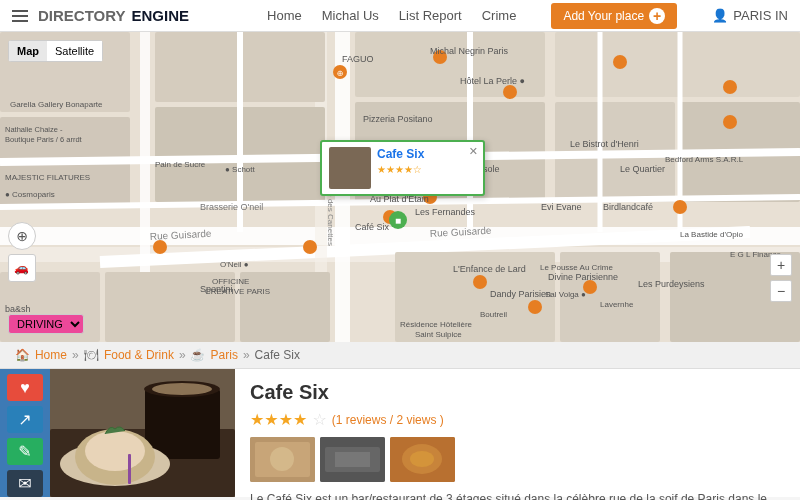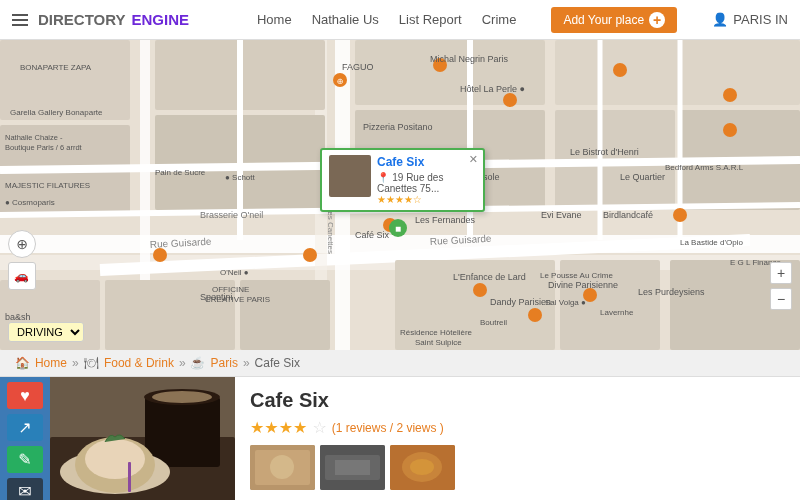--- a/index.html
+++ b/index.html
@@ -2,38 +2,38 @@
 <html><head>
   <meta charset="utf-8">
   <style>
     * { margin: 0; padding: 0; box-sizing: border-box; }
     body { font-family: Arial, sans-serif; width: 800px; height: 500px; overflow: hidden; background: #f5f5f5; }
 
     
     .header {
       display: flex;
       align-items: center;
-      height: 40px;
+      height: 32px;
       background: #fff;
       border-bottom: 1px solid #ddd;
       padding: 0 12px;
       position: relative;
       z-index: 100;
     }
     .header-logo {
       font-size: 15px;
       font-weight: bold;
       color: #333;
       margin-right: auto;
       display: flex;
       align-items: center;
       gap: 6px;
     }
     .header-logo span.dir { color: #666; }
-    .header-logo span.engine { color: #6d28d9; }
+    .header-logo span.engine { color: #0f172a; }
     .hamburger { margin-right: 10px; cursor: pointer; display: flex; flex-direction: column; gap: 3px; }
     .hamburger div { width: 16px; height: 2px; background: #555; }
     .nav-links { display: flex; gap: 20px; align-items: center; }
     .nav-link { font-size: 13px; color: #555; text-decoration: none; cursor: pointer; }
     .add-place-btn {
       background: #e67e22;
       color: #fff;
       border: none;
       padding: 5px 12px;
       border-radius: 3px;
@@ -138,21 +138,21 @@
       position: absolute;
       left: 8px;
       bottom: 8px;
       z-index: 10;
     }
     .driving-select select {
       font-size: 11px;
       padding: 2px 4px;
       border: 1px solid #ccc;
       border-radius: 3px;
-      background: #fef9c3;
+      background: #ec4899;
     }
 
     
     .map-attribution {
       position: absolute;
       bottom: 4px;
       right: 8px;
       font-size: 9px;
       color: #555;
       z-index: 10;
@@ -269,21 +269,21 @@
     <div></div>
       <div></div>
       <div></div>
   </div>
   <div class="header-logo">
     <span class="dir">DIRECTORY</span>
       <span class="engine">ENGINE</span>
   </div>
   <nav class="nav-links">
     <a class="nav-link">Home</a>
-    <a class="nav-link">Nathalie Us</a>
+    <a class="nav-link">Michal Us</a>
     <a class="nav-link">List Report</a>
     <a class="nav-link">Crime</a>
     <button class="add-place-btn">
       <span>Add Your place</span>
       <span class="plus-circle">+</span>
     </button>
     <button class="sign-in-btn">
       <span>👤</span>
       <span>PARIS IN</span>
     </button>
@@ -390,31 +390,31 @@
 
     <text x="328" y="150" font-size="8" fill="#888" transform="rotate(90, 328, 150)">Rue des Canettes</text>
 
     <text x="5" y="280" font-size="9" fill="#555">ba&amp;sh</text>
 
     <text x="400" y="295" font-size="8" fill="#555">Résidence Hôtelière</text>
     <text x="415" y="305" font-size="8" fill="#555">Saint Sulpice</text>
   </svg>
 
   
+  <div class="map-toggle">
+    <button class="map-toggle-btn active">Map</button>
+    <button class="map-toggle-btn">Satellite</button>
+  </div>
 
   
   <div class="map-popup">
     <div style="display:flex;gap:6px;align-items:flex-start;">
       <div style="width:42px;height:42px;background:#7a6855;border-radius:2px;flex-shrink:0;"></div>
       <div>
         <div class="popup-title">Cafe Six</div>
-        <div class="popup-address">
-          <span style="color:#e67e22;">📍</span>
-          <span>19 Rue des Canettes 75...</span>
-        </div>
         <div class="popup-stars">★★★★☆</div>
       </div>
     </div>
     <span class="popup-close">✕</span>
   </div>
 
   
   <div class="map-left-controls">
     <div class="map-left-btn">⊕</div>
     <div class="map-left-btn square" style="font-size:12px;">🚗</div>

